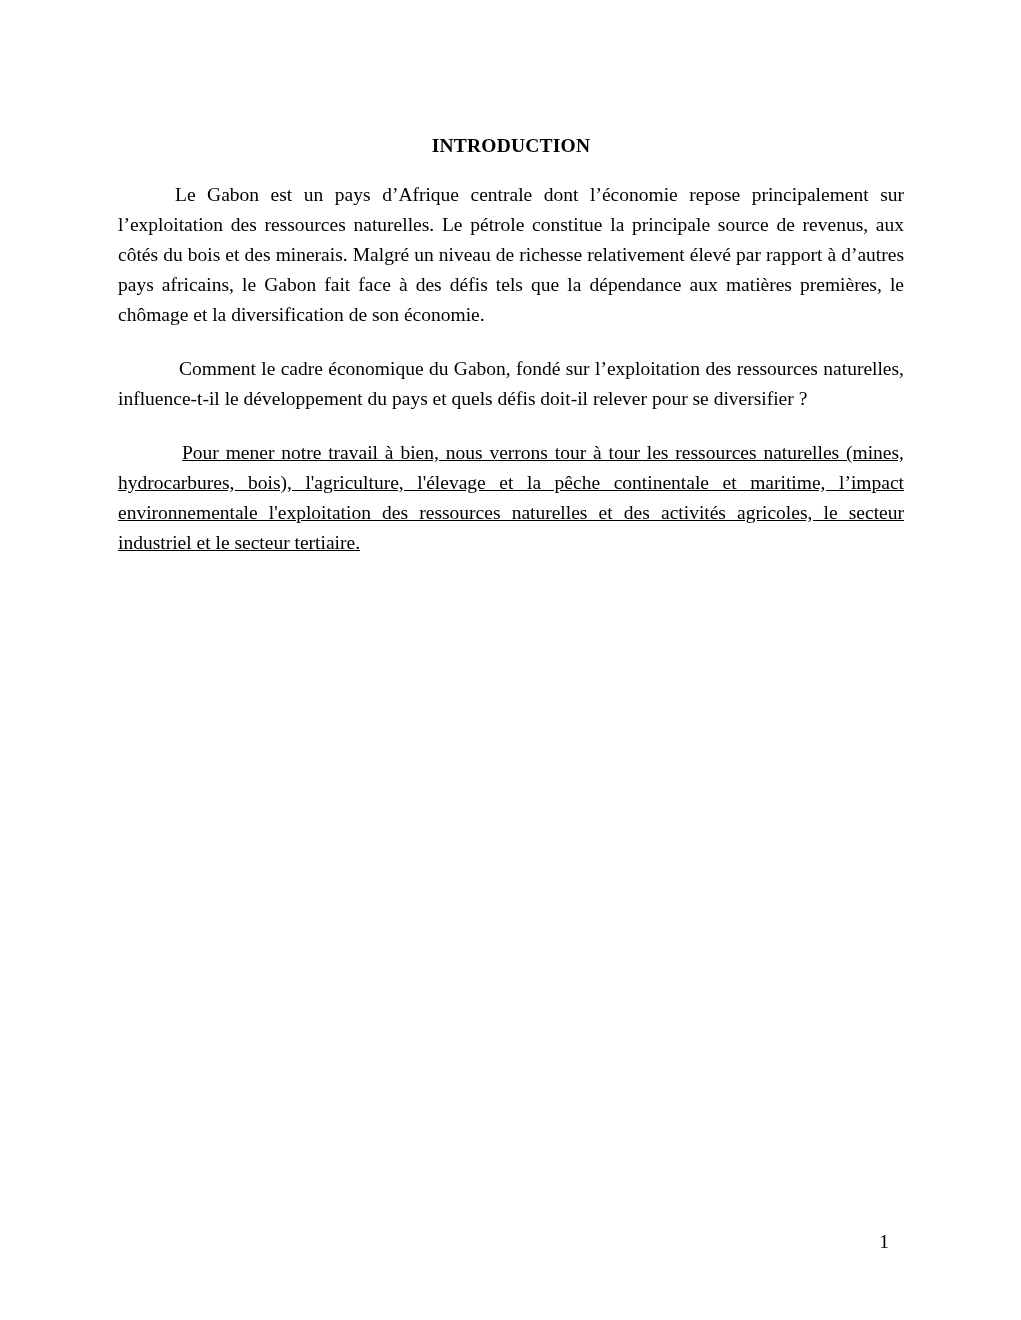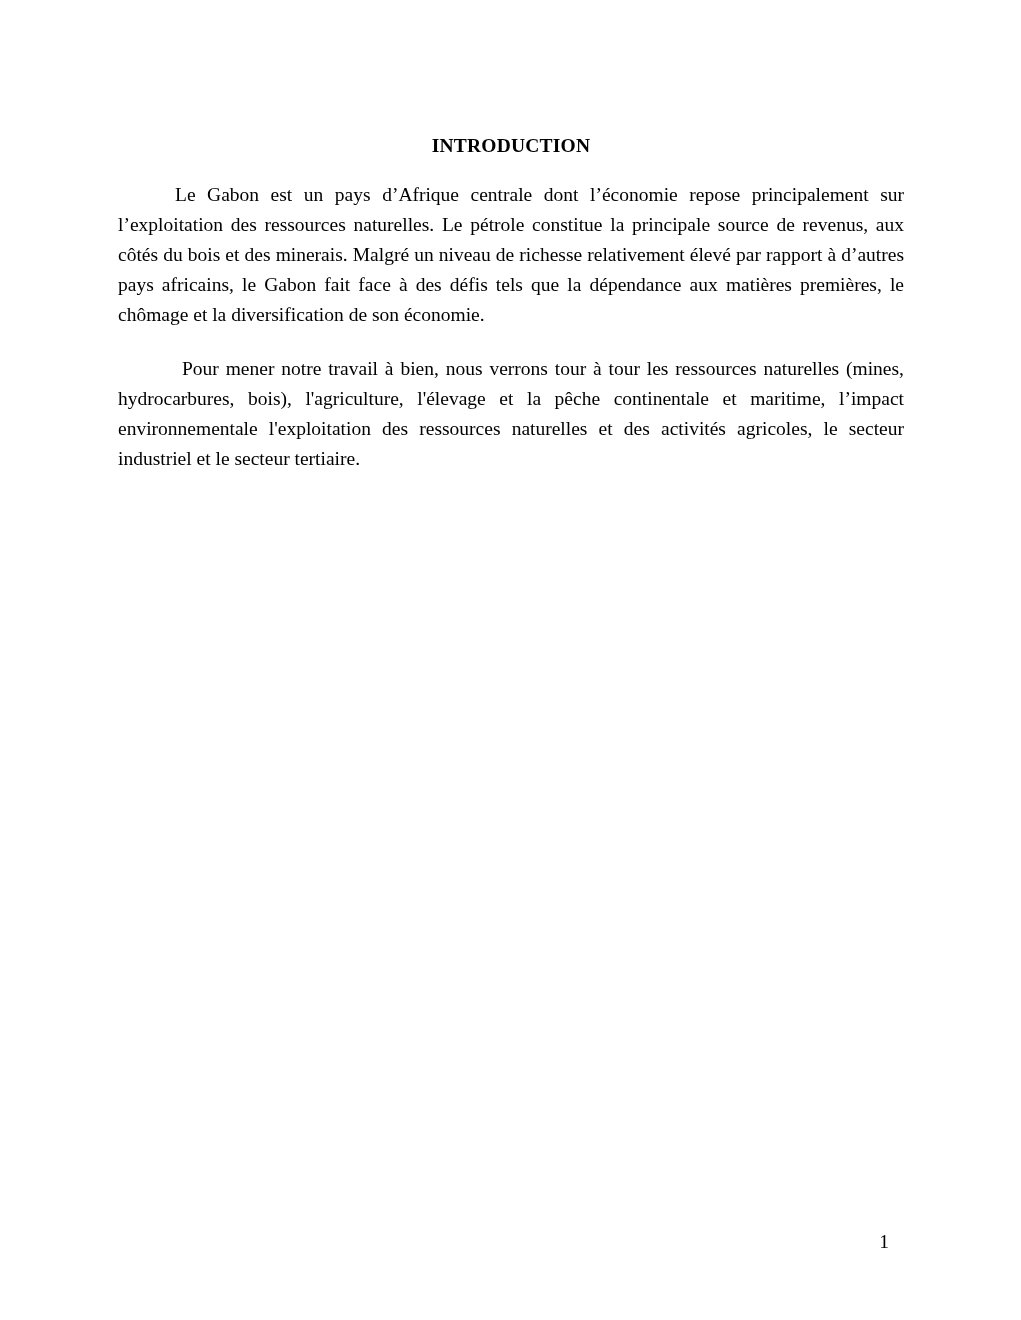--- a/index.html
+++ b/index.html
@@ -53,20 +53,21 @@
   }
 
   .para-2 {
     margin-top: 24px;
     text-indent: 61px;
   }
 
   .para-3 {
     margin-top: 24px;
     text-indent: 64px;
+    text-decoration: underline;
   }
 
   .page-number {
     position: absolute;
     right: 117px;
     top: 1214px;
     width: 40px;
     text-align: center;
     font-size: 19.5px;
     line-height: 24px;
@@ -76,20 +77,21 @@
 <body>
 
 <div class="page">
 
   <div class="content">
 
     <h1 class="doc-title">INTRODUCTION</h1>
 
     <p class="para para-1">Le Gabon est un pays d’Afrique centrale dont l’économie repose principalement sur l’exploitation des ressources naturelles. Le pétrole constitue la principale source de revenus, aux côtés du bois et des minerais. Malgré un niveau de richesse relativement élevé par rapport à d’autres pays africains, le Gabon fait face à des défis tels que la dépendance aux matières premières, le chômage et la diversification de son économie.</p>
 
+    <p class="para para-2">Comment le cadre économique du Gabon, fondé sur l’exploitation des ressources naturelles, influence-t-il le développement du pays et quels défis doit-il relever pour se diversifier ?</p>
 
     <p class="para para-3">Pour mener notre travail à bien, nous verrons tour à tour les ressources naturelles (mines, hydrocarbures, bois), l'agriculture, l'élevage et la pêche continentale et maritime, l’impact environnementale l'exploitation des ressources naturelles et des activités agricoles, le secteur industriel et le secteur tertiaire.</p>
 
   </div>
 
   <div class="page-number">1</div>
 
 </div>
 
 </body></html>

